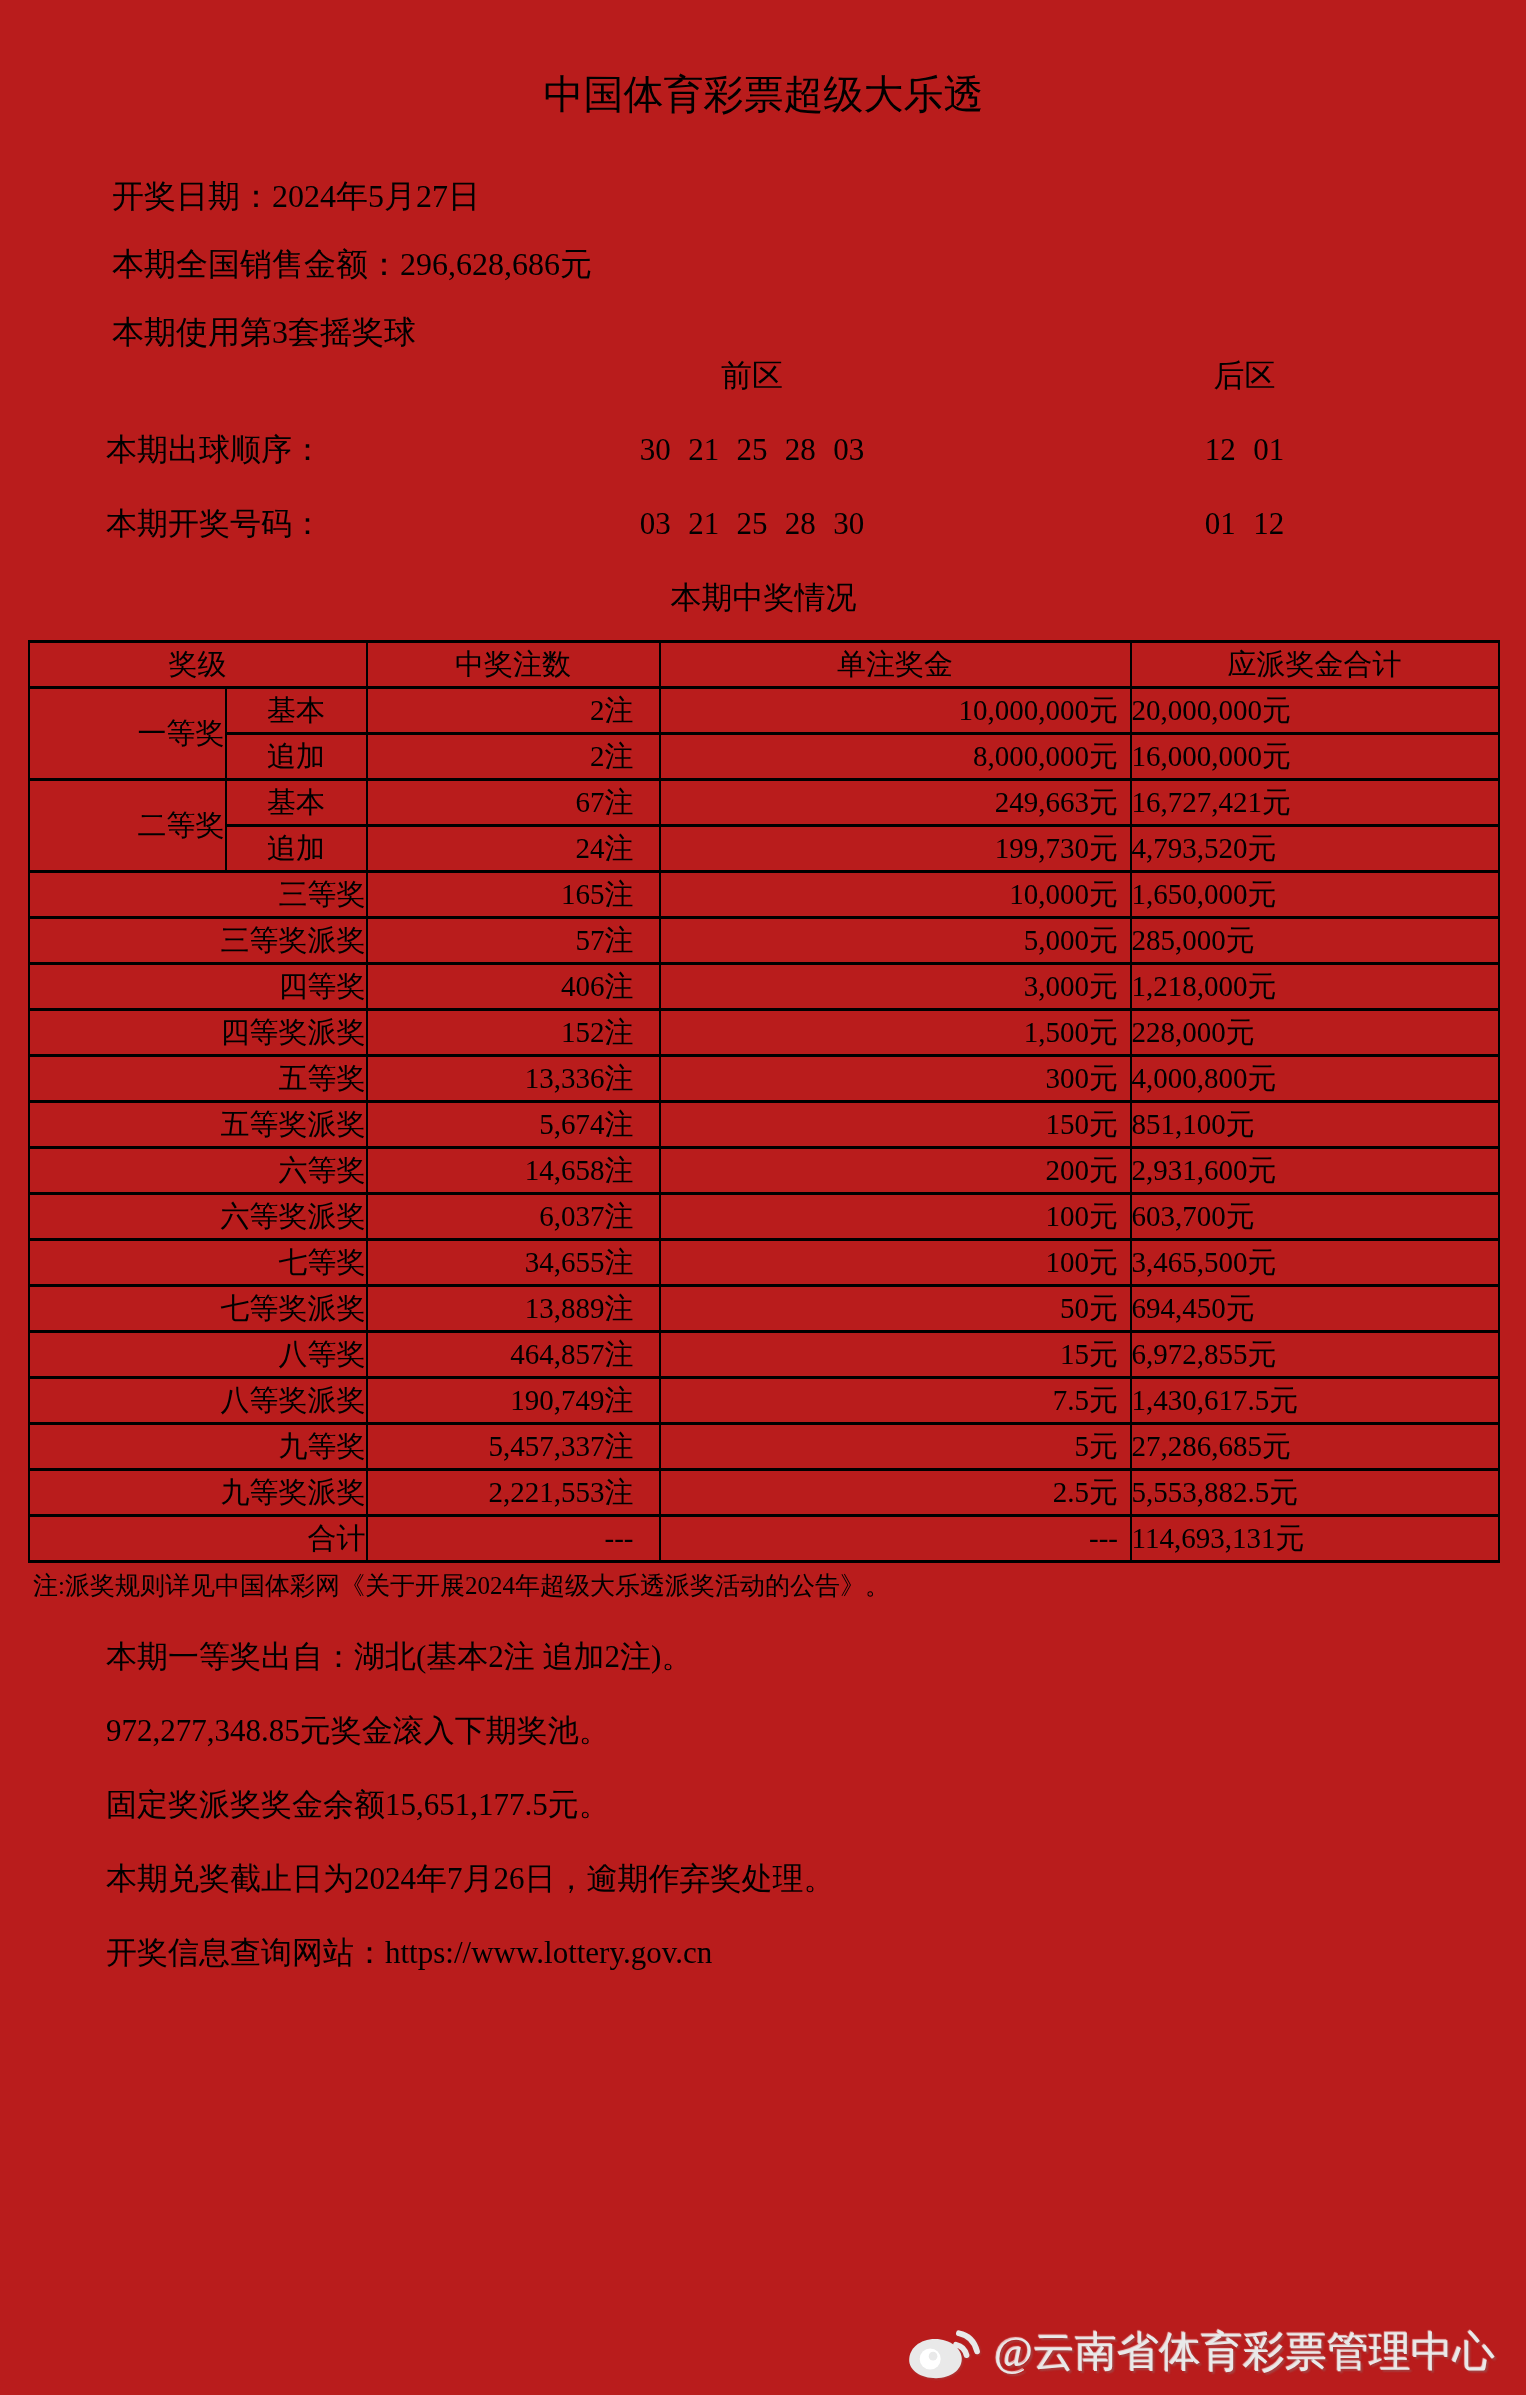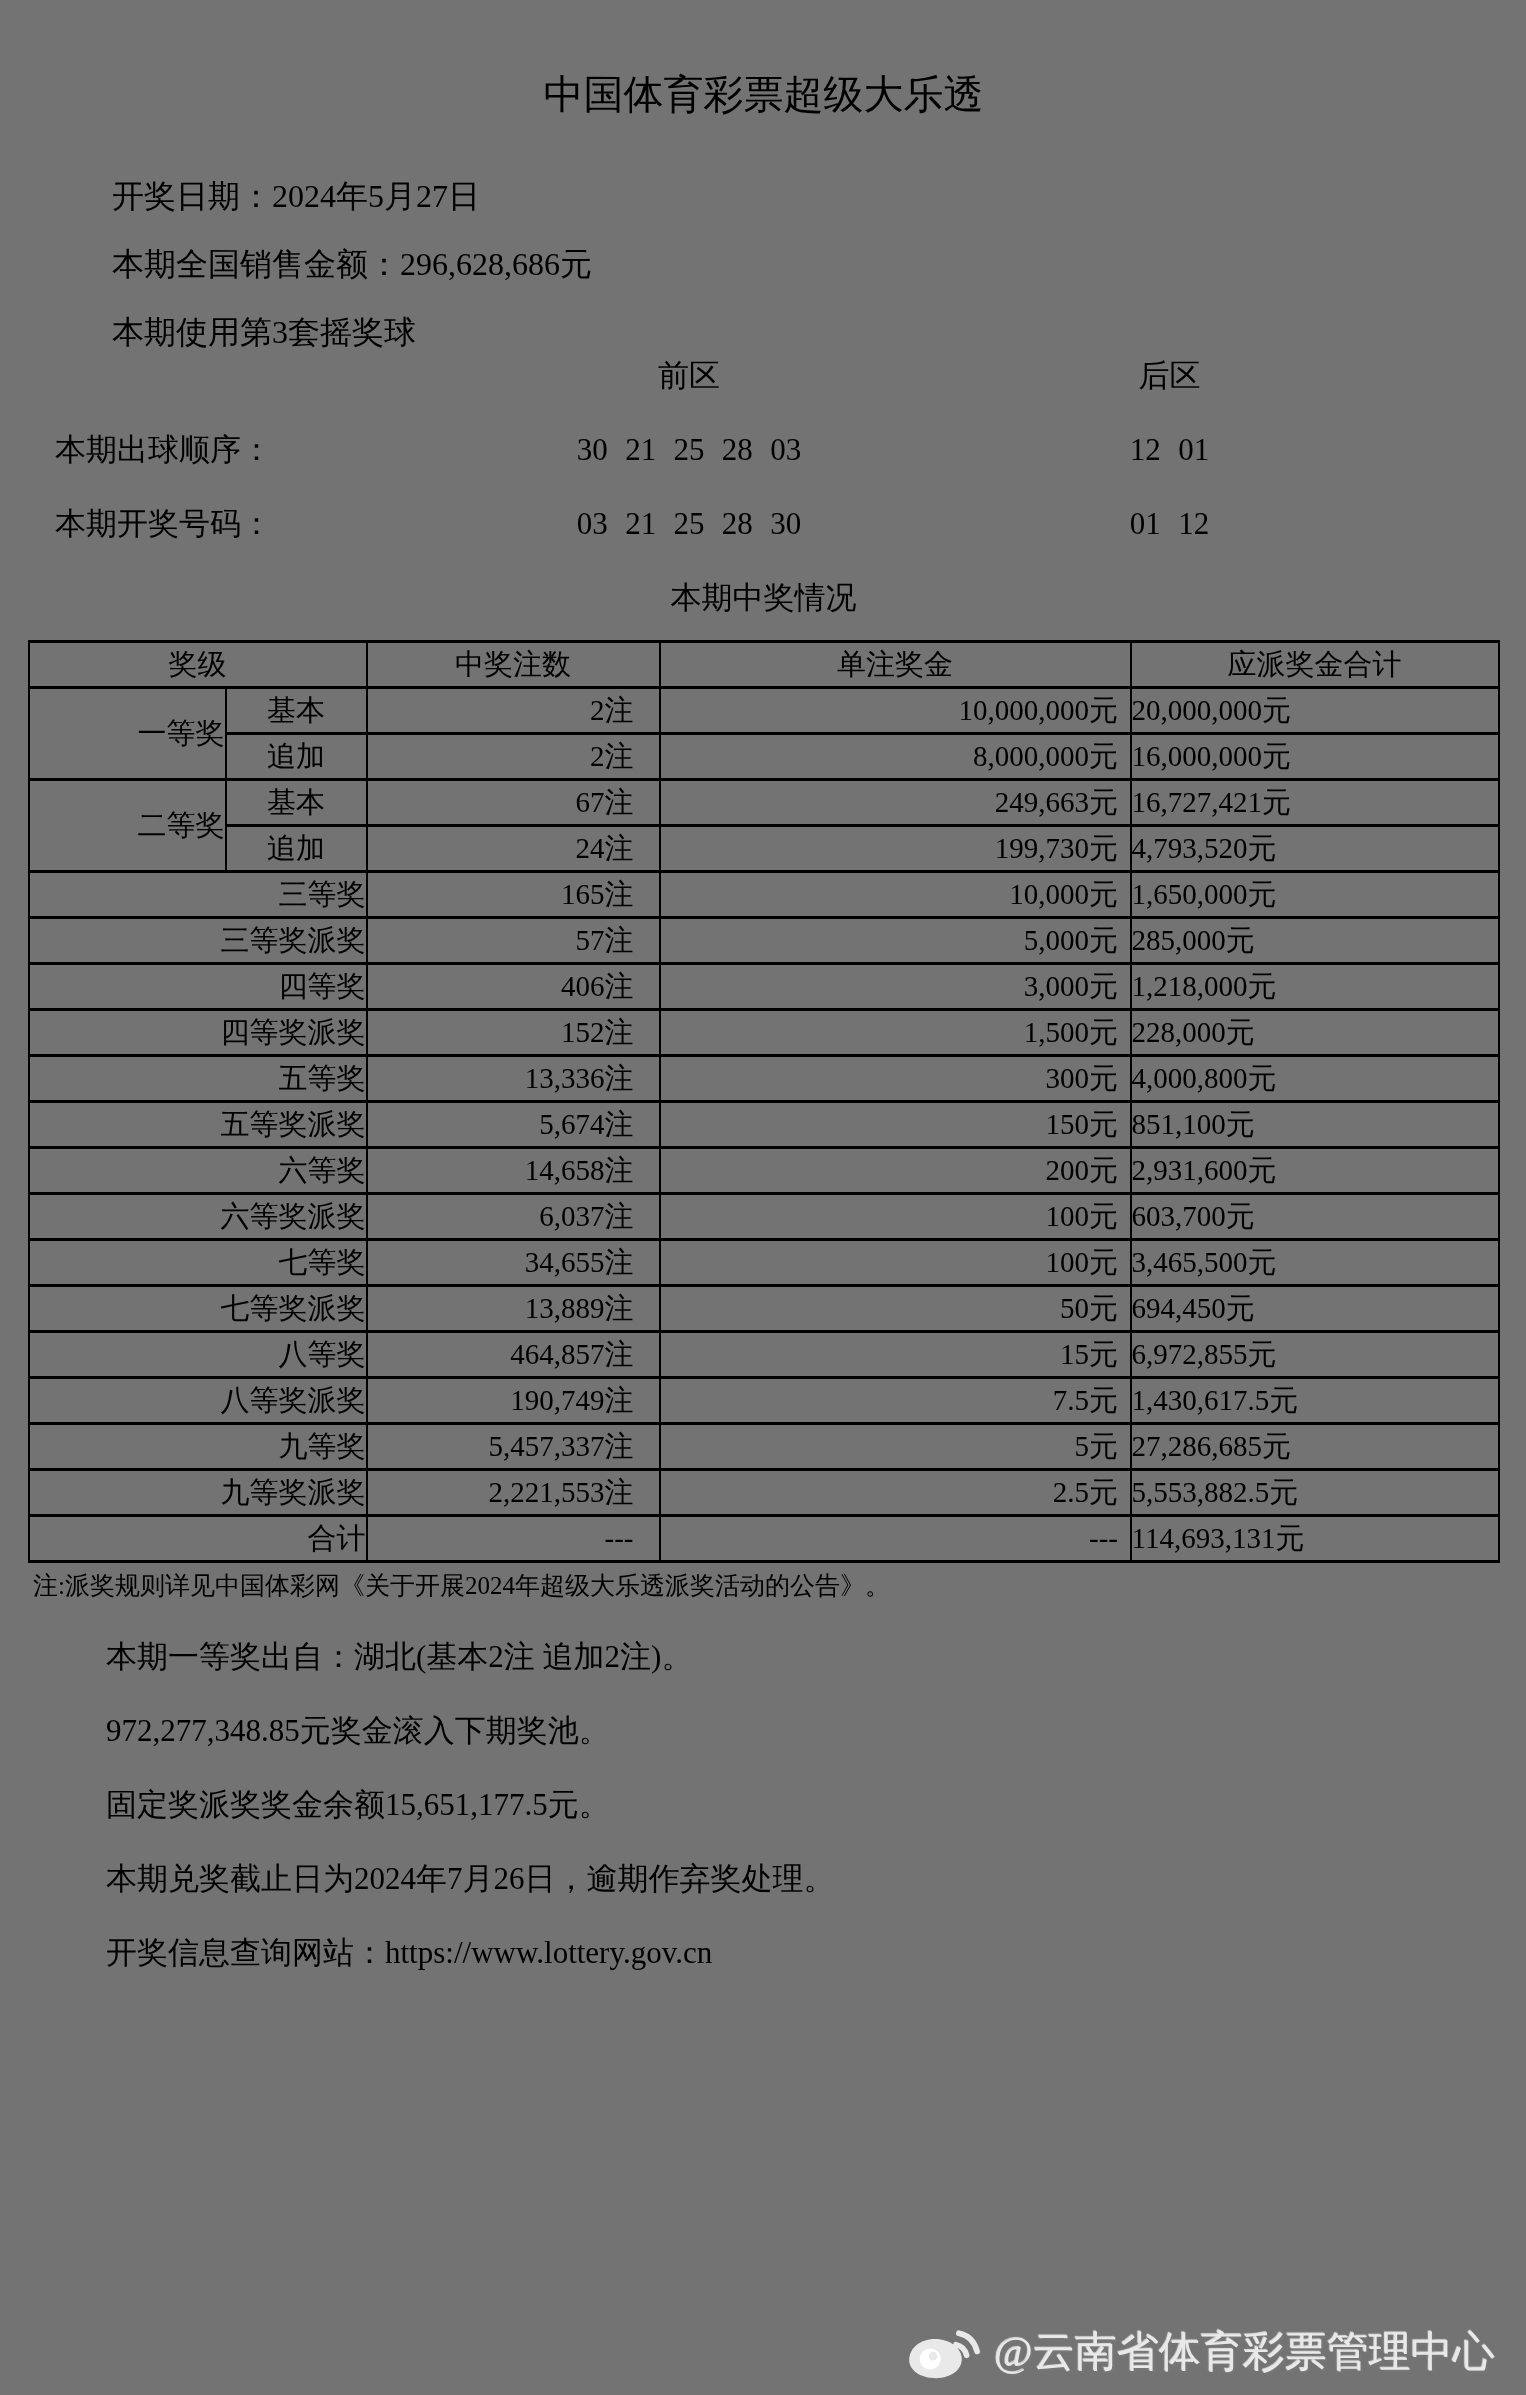--- a/index.html
+++ b/index.html
@@ -2,21 +2,21 @@
 <html><head>
 <meta charset="utf-8">
 <style>
   * { box-sizing: border-box; }
   html, body { margin: 0; padding: 0; background: #ffffff; }
   .page {
     position: relative;
     width: 1527px;
     height: 2396px;
     margin: 0 auto;
-    background: #737373;
+    background: #b91c1c;
     color: #000000;
     font-family: "Liberation Serif", "DejaVu Serif", serif;
     overflow: hidden;
   }
   .doc-title {
     margin: 0; padding-top: 75px;
     text-align: center;
     font-size: 40px; font-weight: 500; line-height: 1;
   }
   .doc-subtitle {
@@ -25,23 +25,24 @@
     font-size: 30px; font-weight: 400; line-height: 1;
   }
   .info { margin-top: 66px; padding-left: 112px; font-size: 32px; }
   .info p { margin: 0 0 37px; line-height: 31px; }
   .info p:last-child { margin-bottom: 11.5px; }
 
   .zones { margin-top: 7.7px; font-size: 31px; }
   .zone-row {
     display: grid;
     grid-template-columns: 317px 634px 327px;
-    padding-left: 55px;
+    padding-left: 106px;
     margin-bottom: 43px;
     line-height: 31px;
+    gap: 12px;
   }
   .zone-label { text-align: left; }
   .zone-front, .zone-back { text-align: center; }
   .nums { word-spacing: 9.6px; }
 
   .table-title {
     text-align: center;
     font-size: 31px; line-height: 31px;
     margin: 0 0 27px;
   }

